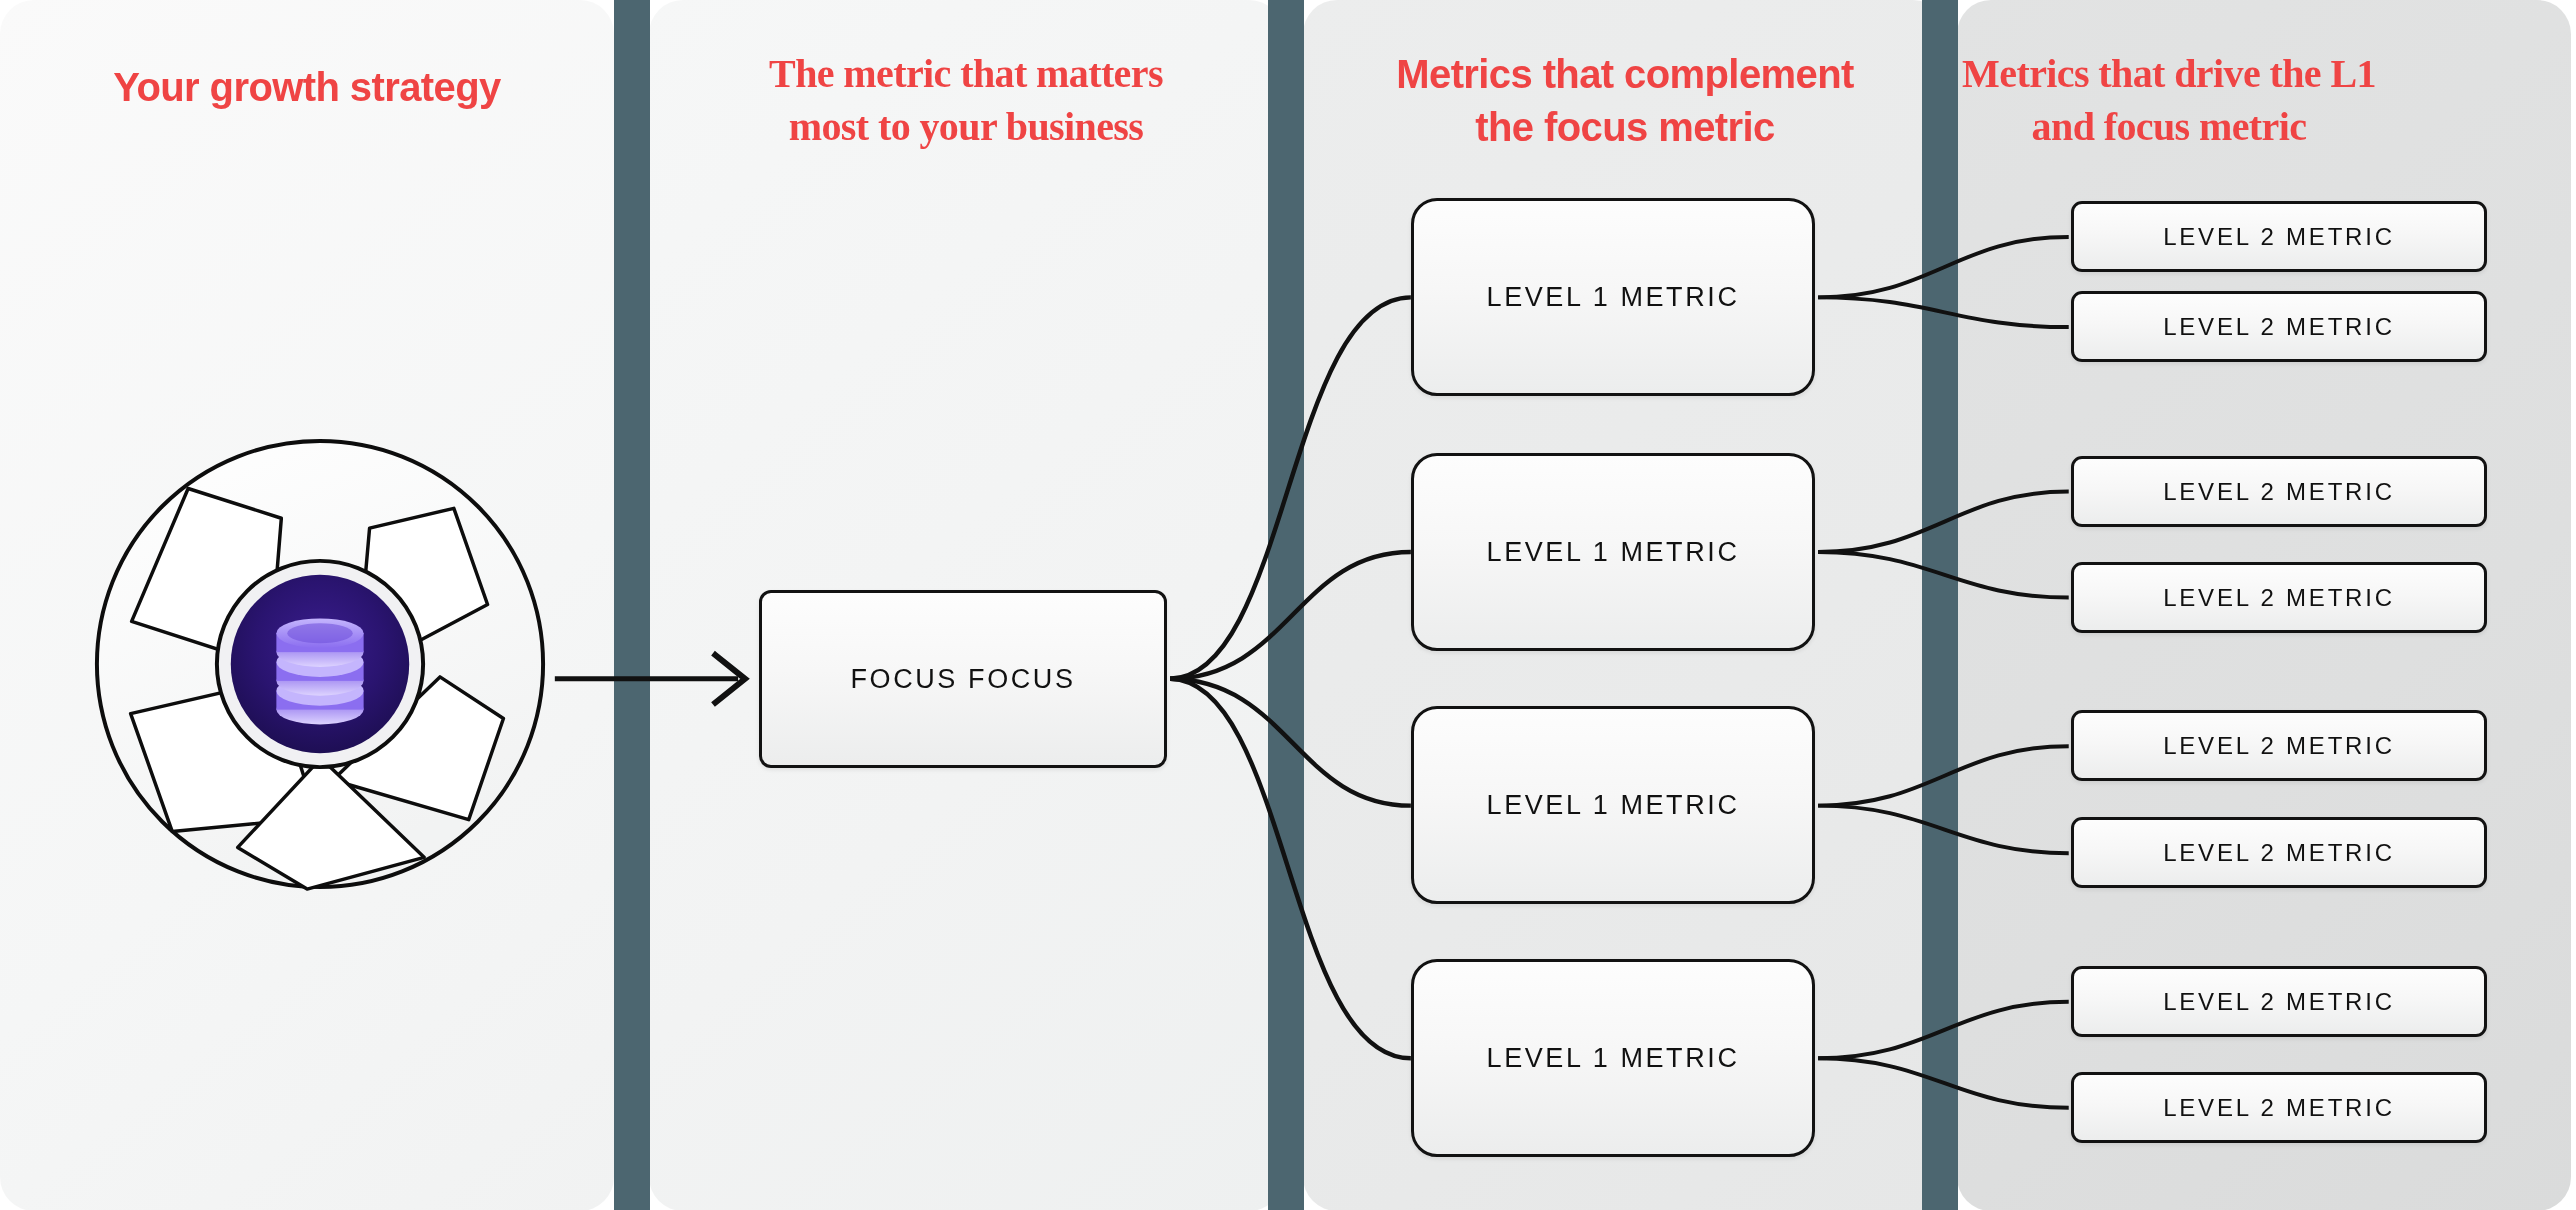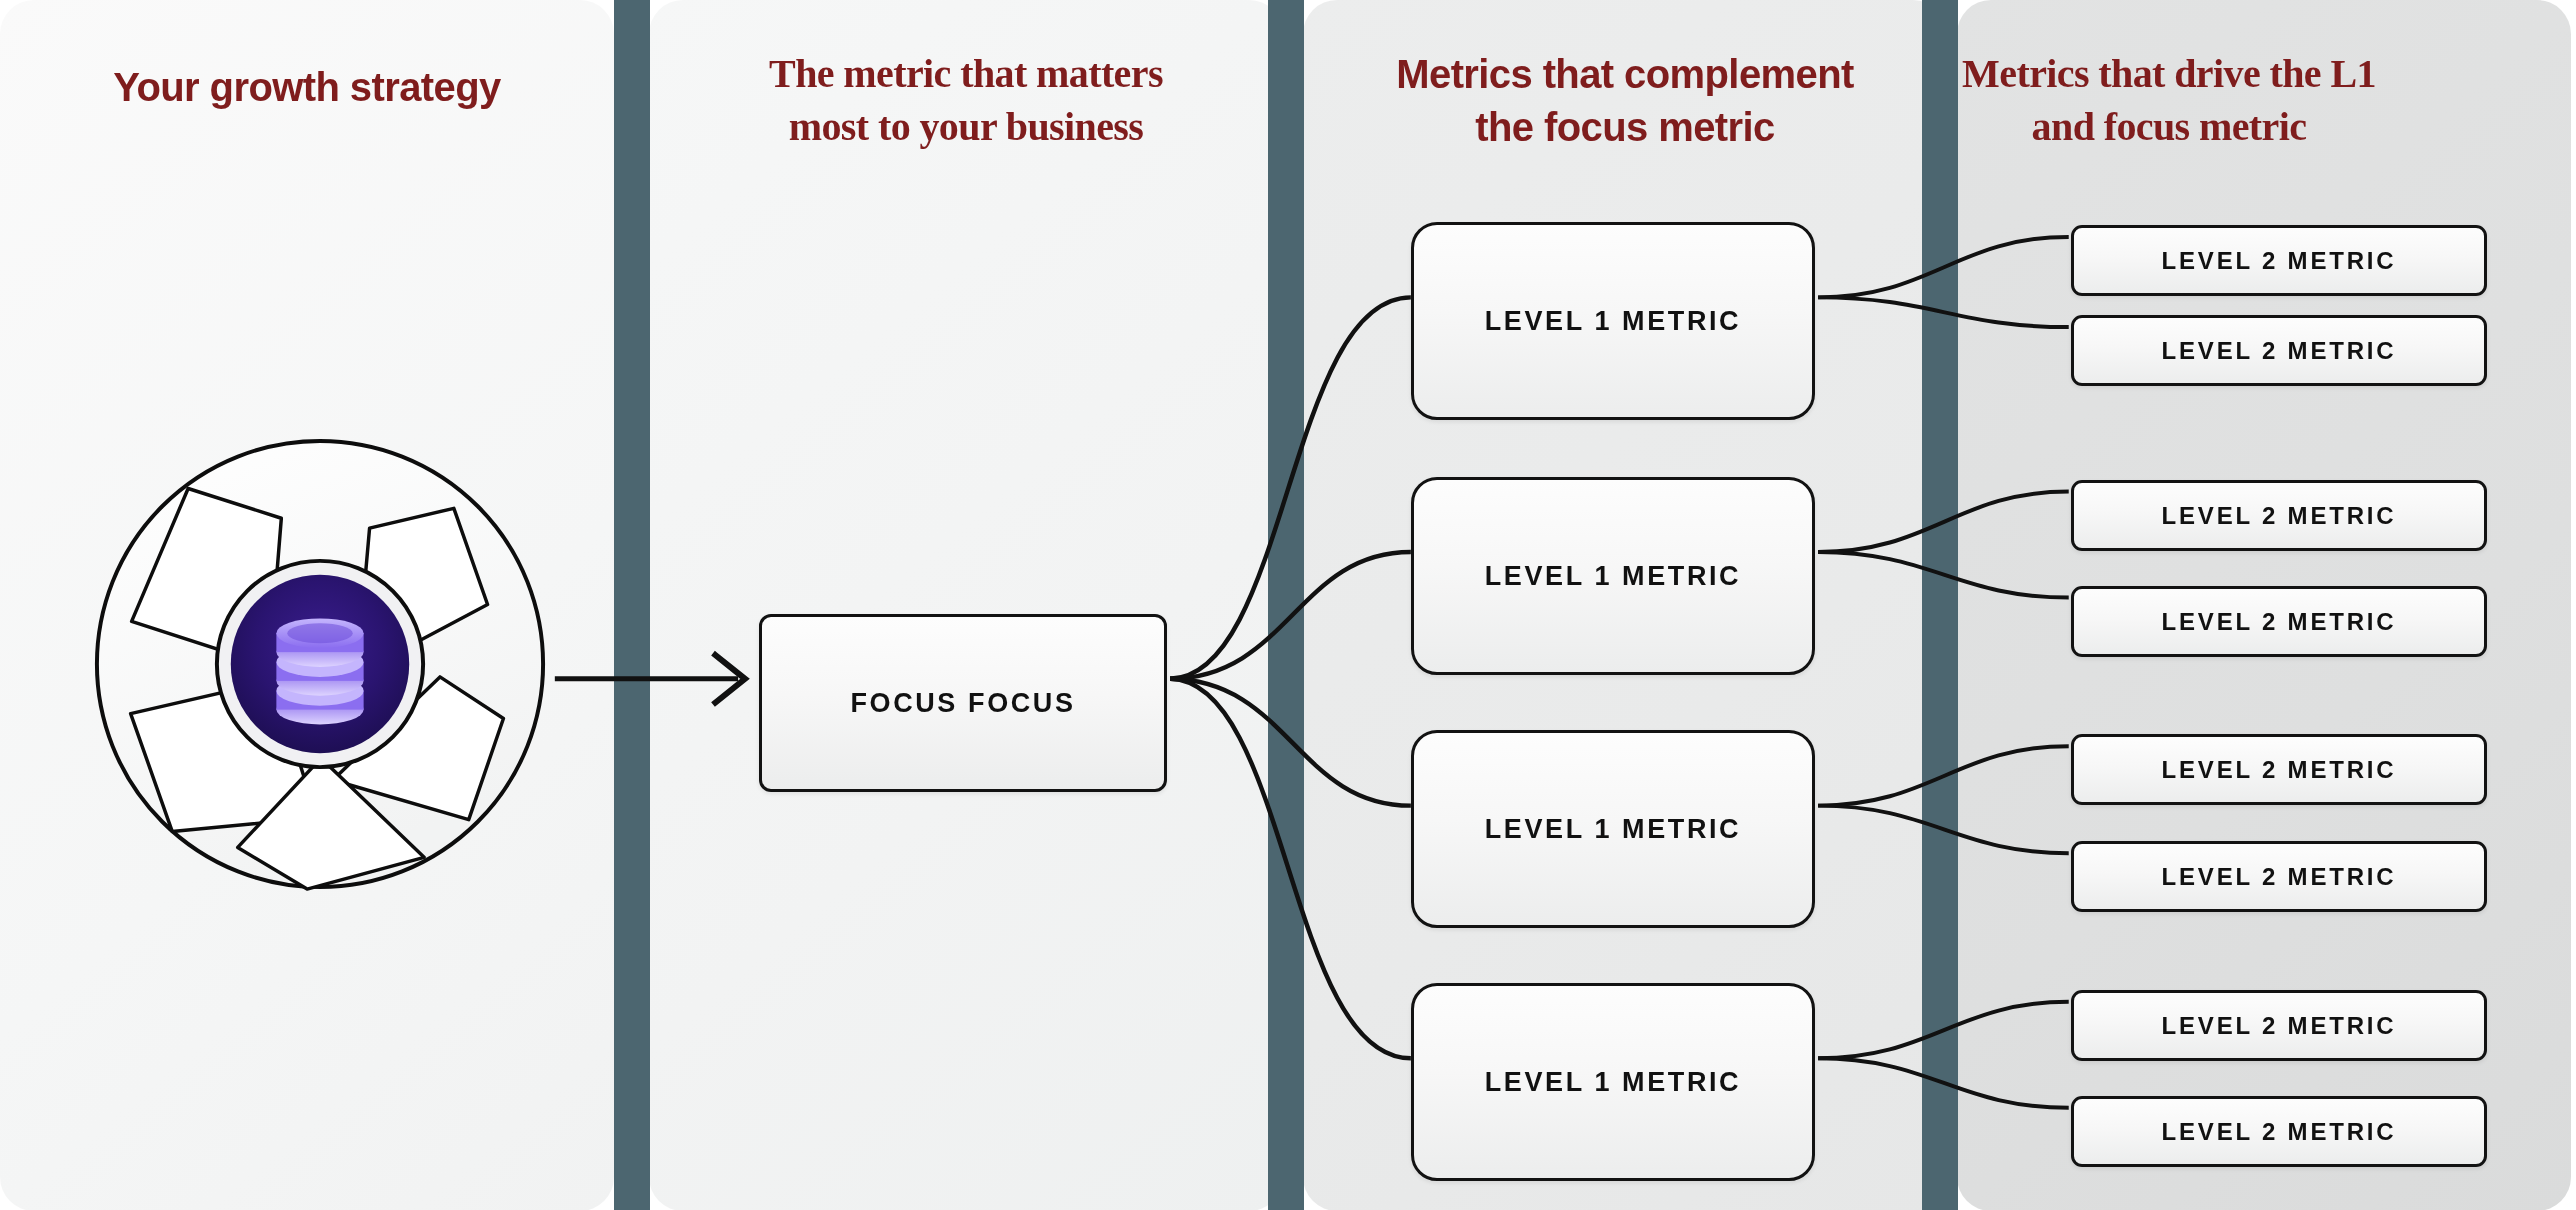--- a/index.html
+++ b/index.html
@@ -37,21 +37,21 @@
     background: #4c6670;
   }
   .div-1 { left: 614px; }
   .div-2 { left: 1268px; }
   .div-3 { left: 1922px; }
 
   
   .col-title {
     position: absolute;
     text-align: center;
-    color: #7f1d1d;
+    color: #ef4444;
     font-size: 40px;
     font-weight: 700;
     line-height: 1.32;
     letter-spacing: -0.6px;
     white-space: pre-line;
   }
   .ct-1 { left: 0px;    width: 614px;  top: 61px; }
   .ct-2 { left: 649px;  width: 634px;  top: 48px; font-family: Liberation Serif, serif; }
   .ct-3 { left: 1303px; width: 644px;  top: 48px; text-align: center; }
   .ct-4 { left: 1862px; width: 614px;  top: 48px; font-family: Liberation Serif, serif; }
@@ -76,24 +76,23 @@
 
   
   .node {
     position: absolute;
     display: flex;
     align-items: center;
     justify-content: center;
     border: 3px solid #121212;
     background: linear-gradient(180deg, #fdfdfd 0%, #f7f7f7 45%, #eceded 100%);
     color: #111111;
-    font-weight: 700;
+    font-weight: 400;
     letter-spacing: 2.6px;
     box-shadow: 0 2px 4px rgba(0,0,0,0.08);
-    margin-top: 24px;
   }
   .node-focus {
     left: 759px;  top: 590px;
     width: 408px; height: 178px;
     border-radius: 12px;
     font-size: 27px;
   }
   .node-l1 {
     left: 1411px;
     width: 404px; height: 198px;

